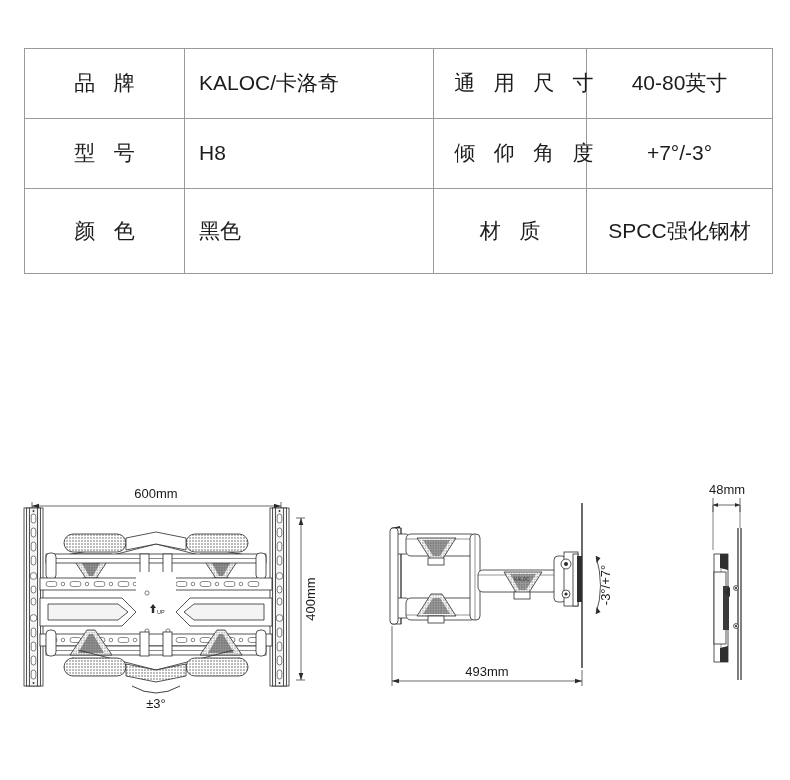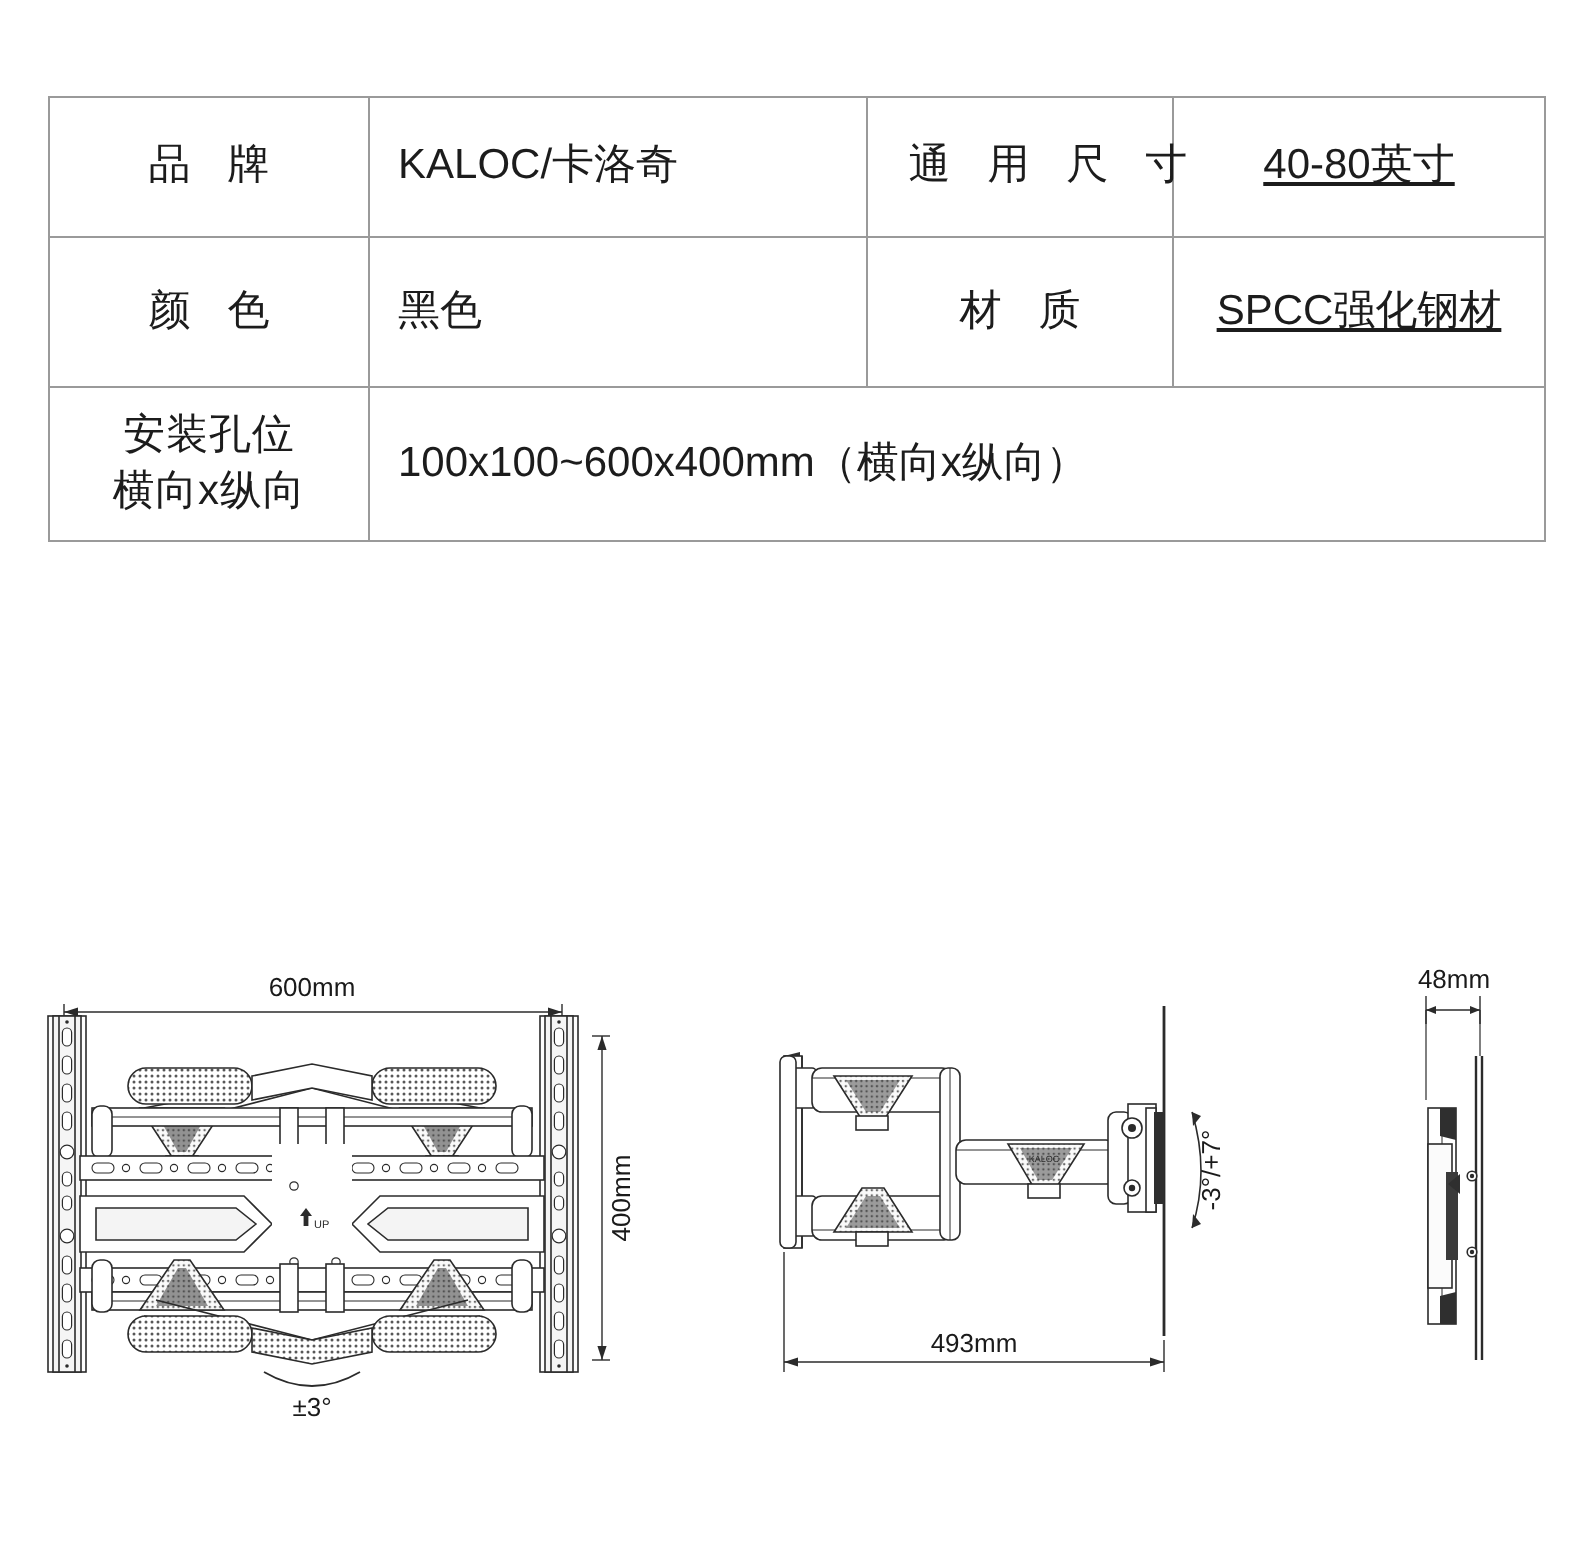--- a/index.html
+++ b/index.html
@@ -27,23 +27,23 @@
     font-size: 21px;
     color: #1c1c1c;
     padding: 0 14px;
     vertical-align: middle;
     line-height: 1.35;
     font-weight: 400;
   }
   .lbl { text-align: center; letter-spacing: 0.30em; text-indent: 0.30em; white-space: nowrap; }
   .lbl-tight { text-align: center; letter-spacing: 0.02em; white-space: nowrap; }
   .val { text-align: left; }
-  .val-c { text-align: center; text-decoration: underline; }
+  .val-c { text-align: center; }
   .r1 td, .r2 td { height: 70px; }
-  .r3 td { height: 75px; }
+  .r3 td { height: 85px; }
   .r4 td { height: 71px; }
   .r5 td { height: 77px; }
   .twoline { font-size: 19px; line-height: 1.5; }
 
   
   .diagrams { position: absolute; left: 0; top: 468px; width: 688px; height: 312px; }
   .diagram-svg { display: block; }
   .dim-text-lg { font-family: "Liberation Sans", sans-serif; font-size: 13px; fill: #1a1a1a; }
 </style>
 </head>
@@ -52,32 +52,31 @@
 <div class="page">
 
   <table class="spec-table">
     <tbody>
       <tr class="r1">
         <td class="lbl" style="width:160px">品 牌</td>
         <td class="val" style="width:249px">KALOC/卡洛奇</td>
         <td class="lbl" style="width:153px">通 用 尺 寸</td>
         <td class="val-c" style="width:186px">40-80英寸</td>
       </tr>
+      <tr class="r2">
+        <td class="lbl">型 号</td>
+        <td class="val">H8</td>
+        <td class="lbl">倾 仰 角 度</td>
+        <td class="val-c">+7°/-3°</td>
+      </tr>
       <tr class="r3">
         <td class="lbl">颜 色</td>
         <td class="val">黑色</td>
         <td class="lbl">材 质</td>
         <td class="val-c">SPCC强化钢材</td>
-      </tr>
-      <tr class="r5">
-        <td class="lbl-tight twoline">
-          <div>安装孔位</div>
-          <div>横向x纵向</div>
-        </td>
-        <td class="val" colspan="3">100x100~600x400mm（横向x纵向）</td>
       </tr>
     </tbody>
   </table>
 
   <div class="diagrams">
 
     <svg class="diagram-svg" style="position:absolute;left:0px;top:0px;" width="320" height="250" viewBox="0 0 320 250">
       <defs>
         <pattern id="hatch" patternUnits="userSpaceOnUse" width="3" height="3">
           <rect width="3" height="3" fill="#ffffff"></rect>

